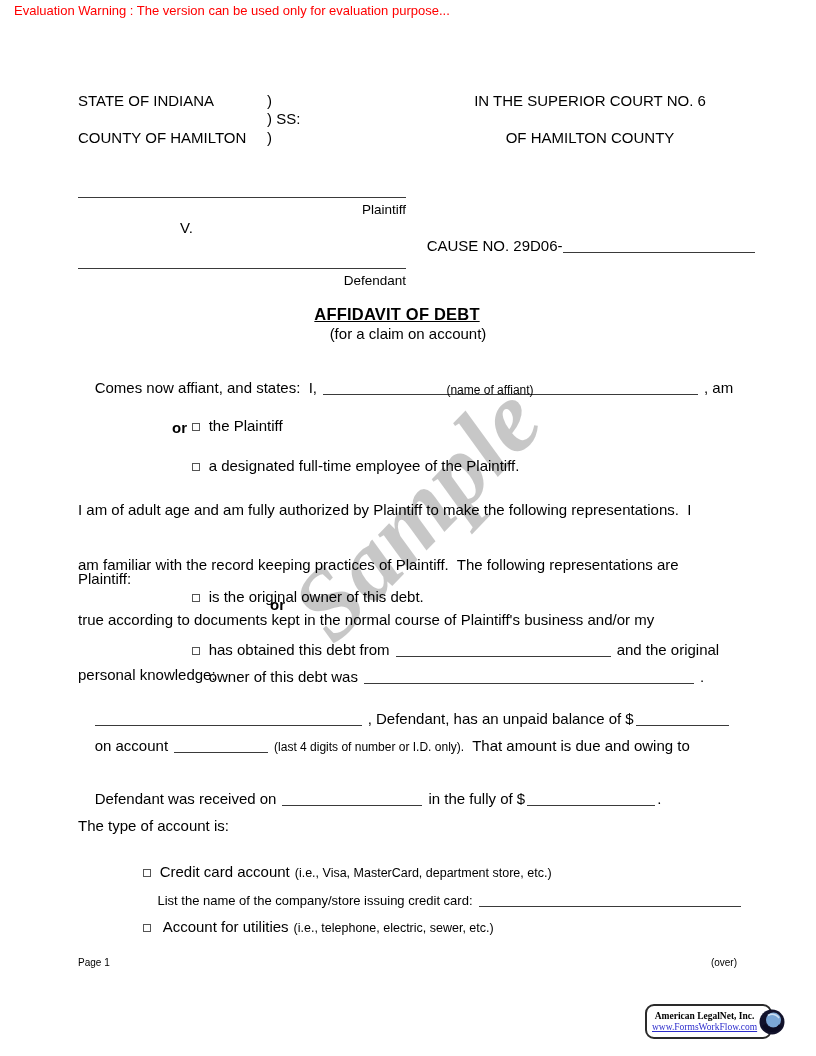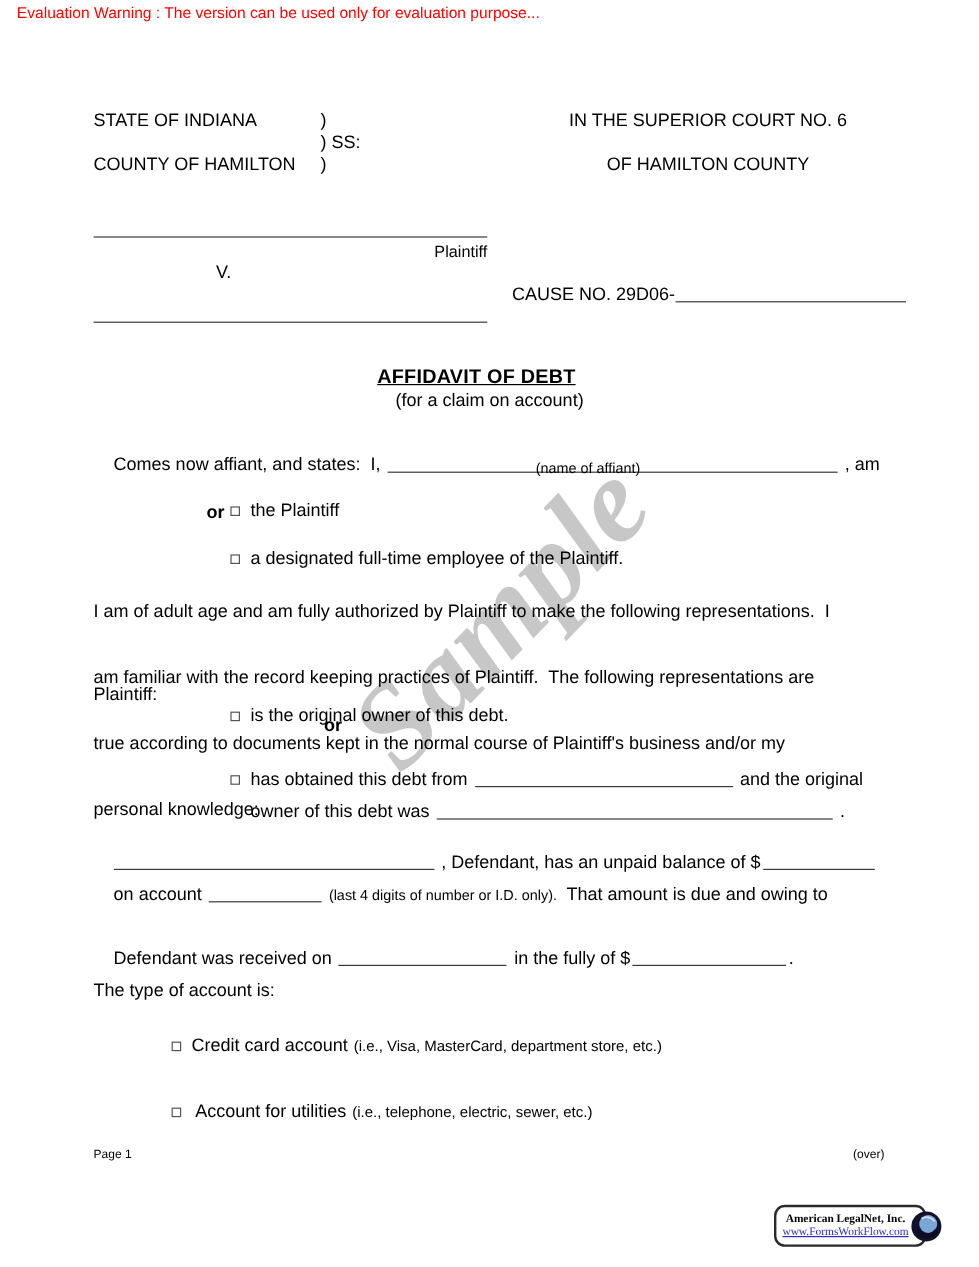--- a/index.html
+++ b/index.html
@@ -67,20 +67,21 @@
 
   <div class="hr" style="left:78px; top:197px; width:328px;"></div>
   <div class="abs right fs135" style="left:78px; top:201px; width:328px;">Plaintiff</div>
 
   <div class="abs" style="left:180px; top:219px;">V.</div>
   <div class="abs" style="left:410px; top:219px;">
     <span>CAUSE NO. 29D06-</span><span class="blank nm" style="width:192px; margin-left:0;"></span>
   </div>
 
   <div class="hr" style="left:78px; top:268px; width:328px;"></div>
+  <div class="abs right fs135" style="left:78px; top:272px; width:328px;">Defendant</div>
 
   <div class="abs center title-main" style="left:0; top:305px; width:794px;">AFFIDAVIT OF DEBT</div>
   <div class="abs center" style="left:0; top:325px; width:816px;">(for a claim on account)</div>
 
   <div class="abs" style="left:78px; top:361px;">
     <span>Comes now affiant, and states:  I,</span><span class="blank" style="width:375px;"></span><span>, am</span>
   </div>
   <div class="abs center fs12" style="left:350px; top:381px; width:280px;">(name of affiant)</div>
 
   <div class="abs" style="left:175px; top:399px;">
@@ -117,20 +118,23 @@
     <span>on account</span><span class="blank" style="width:94px;"></span><span class="fs12" style="margin-right:8px;">(last 4 digits of number or I.D. only).</span><span>That amount is due and owing to</span>
   </div>
   <div class="abs" style="left:78px; top:772px;">
     <span>Defendant was received on</span><span class="blank" style="width:140px;"></span><span>in the fully of $</span><span class="blank" style="width:128px; margin-left:2px; margin-right:2px;"></span><span>.</span>
   </div>
 
   <div class="abs" style="left:78px; top:817px;">The type of account is:</div>
   <div class="abs" style="left:126px; top:845px;">
     <span class="cb"></span><span>Credit card account</span><span class="fs125" style="margin-left:5px;">(i.e., Visa, MasterCard, department store, etc.)</span>
   </div>
+  <div class="abs fs13" style="left:143px; top:874px;">
+    <span>List the name of the company/store issuing credit card:</span><span class="blank" style="width:262px;"></span>
+  </div>
   <div class="abs" style="left:126px; top:900px;">
     <span class="cb" style="margin-right:12px;"></span><span>Account for utilities</span><span class="fs125" style="margin-left:5px;">(i.e., telephone, electric, sewer, etc.)</span>
   </div>
 
   <div class="abs fs11" style="left:78px; top:954px;">Page 1</div>
   <div class="abs fs11 right" style="left:78px; top:954px; width:659px;text-align:right;">(over)</div>
 
   <div class="logo-box">
     <div class="logo-text">
       <div class="logo-company">American LegalNet, Inc.</div>

